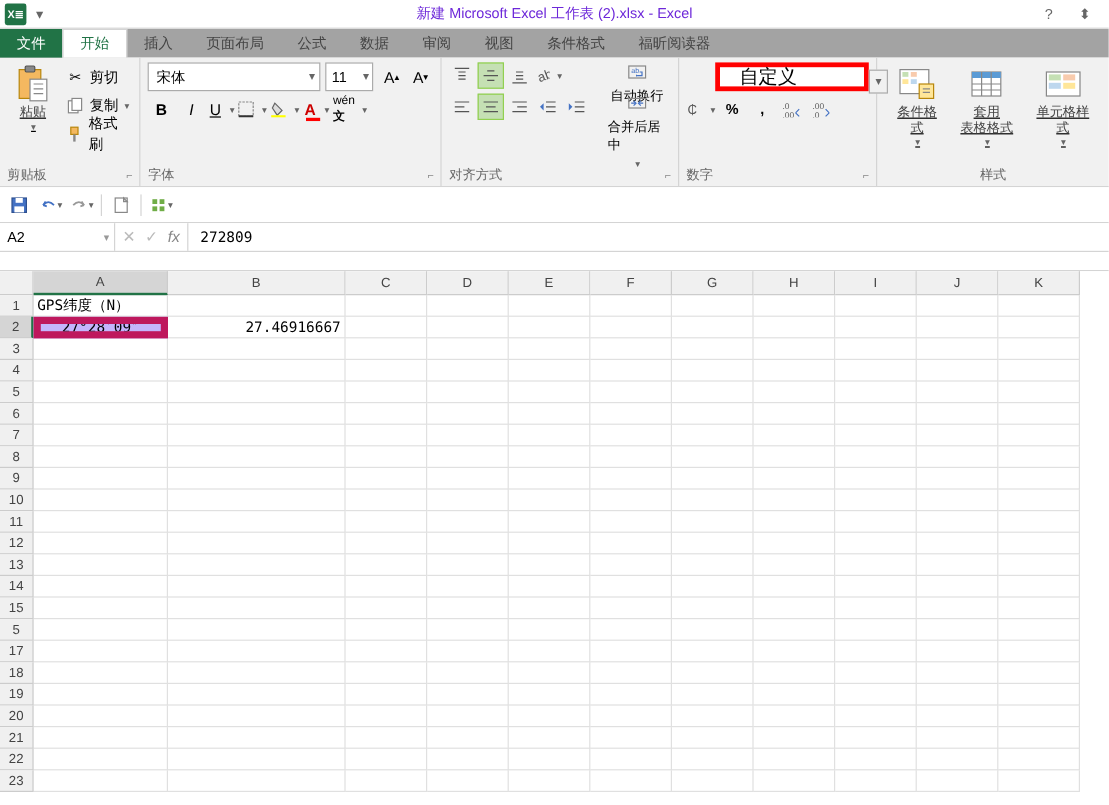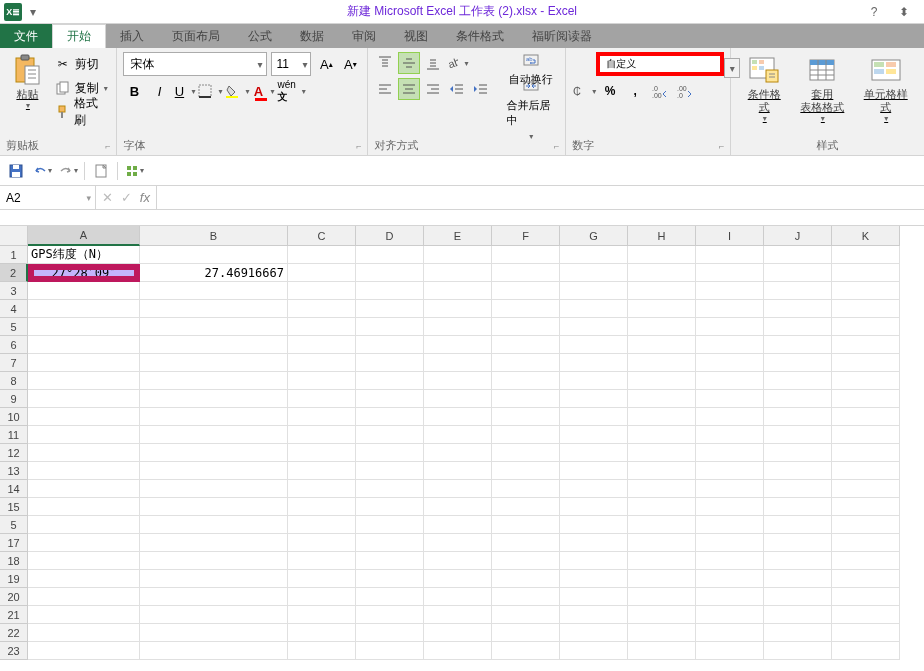--- a/index.html
+++ b/index.html
@@ -56,21 +56,21 @@
 .align-row { display: flex; gap: 2px; }
 .align-btn { width: 22px; height: 22px; display: flex; align-items: center; justify-content: center; cursor: pointer; }
 .align-btn.active { background: #c5e0b4; border: 1px solid #92d050; }
 .align-rot { width: 22px; height: 22px; display: flex; align-items: center; justify-content: center; cursor: pointer; position: relative; padding-right: 10px; }
 .align-rot::after { content: "▾"; position: absolute; right: 0; font-size: 8px; color: #666; }
 .wrap-col { display: flex; flex-direction: column; gap: 4px; margin-left: 6px; }
 .wrap-btn { display: flex; align-items: center; gap: 4px; height: 22px; padding: 0 4px; cursor: pointer; font-size: 11px; flex-direction: column; }
 
 
 .number-area { display: flex; flex-direction: column; gap: 4px; }
-.number-format { width: 128px; height: 24px; border: 4px solid #ff0000; background: #fff; display: flex; align-items: center; padding: 0 18px 0 6px; font-size: 10px; position: relative; margin-left: 24px; }
+.number-format { width: 128px; height: 24px; border: 4px solid #ff0000; background: #fff; display: flex; align-items: center; padding: 0 18px 0 16px; font-size: 16px; position: relative; margin-left: 24px; }
 .number-format::after { content: "▾"; position: absolute; right: -20px; top: 2px; font-size: 10px; color: #666; border: 1px solid #ababab; width: 14px; height: 18px; display: flex; align-items: center; justify-content: center; background: #f1f1f1; }
 .number-row { display: flex; gap: 3px; align-items: center; }
 .num-btn { min-width: 22px; height: 22px; display: flex; align-items: center; justify-content: center; cursor: pointer; font-size: 12px; position: relative; }
 .num-btn.split { padding-right: 10px; }
 .num-btn.split::after { content: "▾"; position: absolute; right: 0; font-size: 8px; color: #666; }
 
 
 .qat { height: 30px; background: #fff; border-bottom: 1px solid #d4d4d4; display: flex; align-items: center; padding: 0 6px; gap: 6px; }
 .qat-btn { width: 20px; height: 20px; display: flex; align-items: center; justify-content: center; cursor: pointer; color: #444; }
 .qat-sep { width: 1px; height: 18px; background: #d4d4d4; }
@@ -472,20 +472,21 @@
     </div>
 </div>
 
 <div class="formula-bar">
   <div class="name-box">A2</div>
   <div class="fx-btns">
     <span class="fx-btn">✕</span>
     <span class="fx-btn">✓</span>
     <span class="fx-label">fx</span>
   </div>
+  <div class="formula-input">272809</div>
 </div>
 
 <div class="spacer"></div>
 
 <div class="grid">
   <div class="row-headers">
     <div class="corner"></div>
     <div id="row-headers-container">
         <div class="row-header">1</div>
         <div class="row-header selected">2</div>

